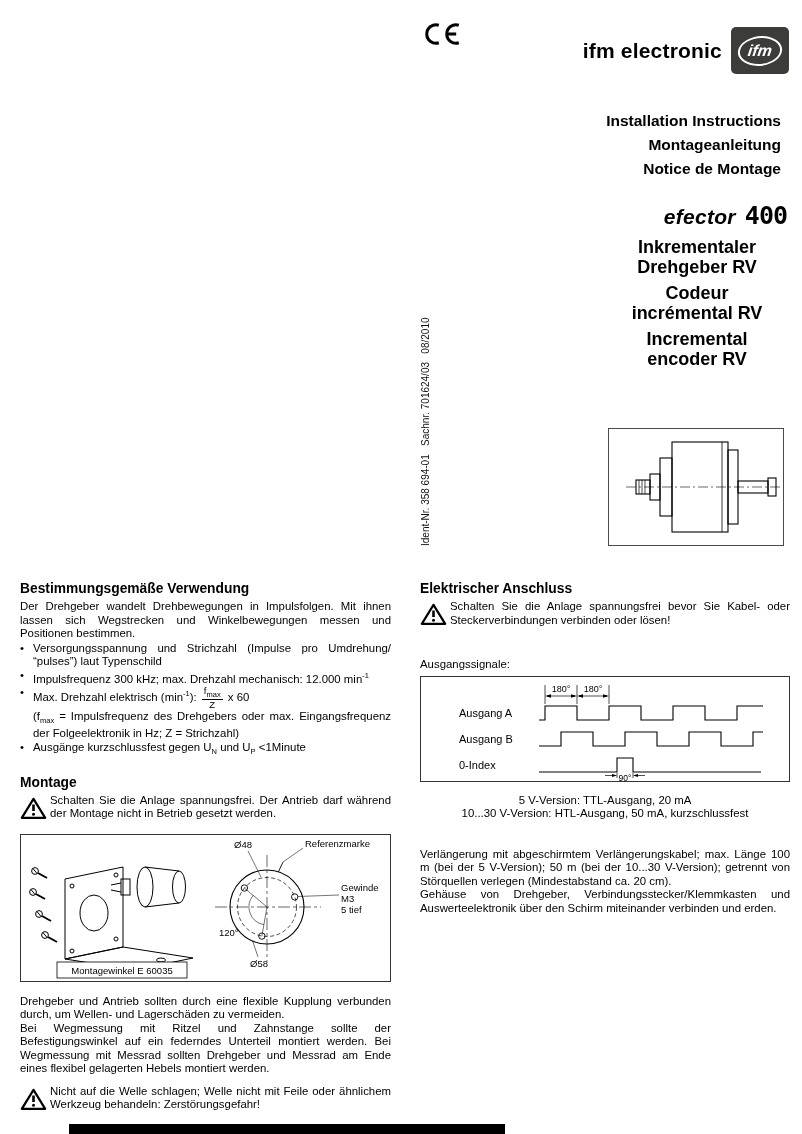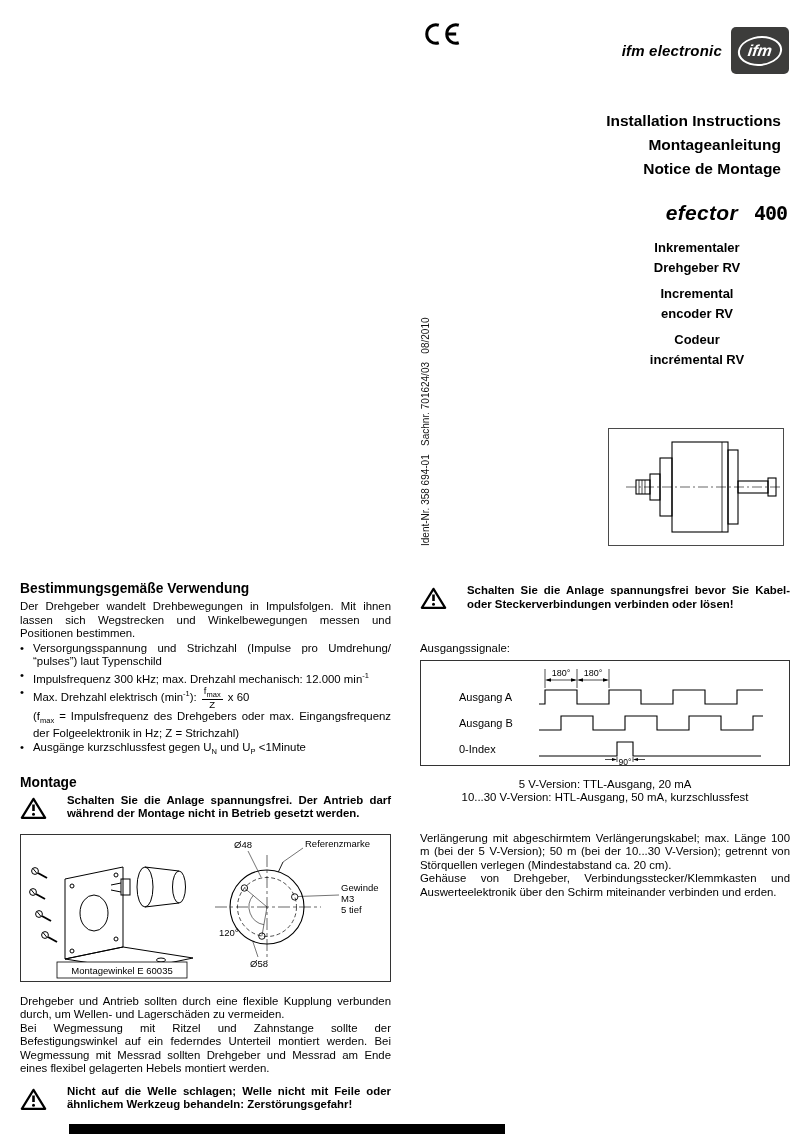--- a/index.html
+++ b/index.html
@@ -6,49 +6,49 @@
   html,body { margin:0; padding:0; background:#fff; }
   .page {
     position:relative; width:802px; height:1134px; background:#fff;
     font-family:"Liberation Sans", sans-serif; color:#000; overflow:hidden;
   }
   svg text { font-family:"Liberation Sans", sans-serif; }
 
   
   .ce { position:absolute; left:424px; top:22px; }
   .brand-row { position:absolute; top:27px; right:13px; display:flex; align-items:center; gap:9px; }
-  .brand-text { font-size:15px; font-weight:bold; letter-spacing:0.2px;font-style:italic; }
+  .brand-text { font-size:21px; font-weight:bold; letter-spacing:0.2px; }
   .ifm-logo { width:58px; height:47px; background:#3c3c3b; border-radius:5px; display:flex; align-items:center; justify-content:center; }
   .ifm-ellipse { width:44px; height:30px; border:2px solid #fff; border-radius:50%; display:flex; align-items:center; justify-content:center; transform:skewX(-8deg); }
   .ifm-text { color:#fff; font-style:italic; font-weight:bold; font-size:16px; line-height:1; }
   .doc-titles { position:absolute; top:109px; right:21px; text-align:right; }
   .doc-title { font-size:15.5px; font-weight:bold; line-height:24px; }
   .efector-logo { position:absolute; top:201px; right:15px; font-size:21px; font-weight:800; font-style:italic; letter-spacing:0.3px; }
-  .ef-series { font-family:"DejaVu Sans Mono", monospace; font-style:normal; font-weight:bold; margin-left:16px; letter-spacing:-1px; font-size:20px; }
+  .ef-series { font-family:"DejaVu Sans Mono", monospace; font-style:normal; font-weight:bold; margin-left:9px; letter-spacing:-1px; font-size:25px; }
   .product-titles { position:absolute; top:238px; left:612px; width:170px; text-align:center; }
   .pt-group { margin-bottom:7px; }
-  .pt-line { font-size:13px; font-weight:bold; line-height:19.5px; }
+  .pt-line { font-size:18px; font-weight:bold; line-height:19.5px; }
   .ident { position:absolute; left:420px; top:546px; transform:rotate(-90deg); transform-origin:0 0; font-size:10px; white-space:pre; color:#111; }
   .product-image { position:absolute; left:608px; top:428px; width:176px; height:118px; border:1px solid #4a4a4a; display:flex; align-items:center; justify-content:center; background:#fff; }
 
   
   .col { position:absolute; top:581px; }
   .col-left { left:20px; width:371px; }
   .col-right { left:420px; width:370px; }
   .sec-h { font-size:13.8px; font-weight:bold; margin:0 0 3px 0; line-height:16px; }
   .body-t { font-size:11.4px; line-height:13.5px; text-align:justify; margin:0; }
   .bullets { margin-top:1px; }
   .b-row { display:flex; }
   .b-dot { width:13px; flex:0 0 13px; font-size:11.4px; line-height:13.5px; }
   .b-text { flex:1; font-size:11.4px; line-height:13.5px; text-align:justify; }
   sup, sub { font-size:7.5px; }
   .frac { display:inline-block; vertical-align:-7px; text-align:center; font-size:9.5px; line-height:1.05; margin:0 2px; }
   .frac .num { display:block; border-bottom:1px solid #000; padding:0 2px; }
   .frac .den { display:block; }
-  .warn-row { display:flex; gap:20px; margin-top:3px;font-weight:bold; }
+  .warn-row { display:flex; gap:3px; margin-top:3px; }
   .warn-icon { flex:0 0 27px; padding-top:2px; }
   .fig-box { border:1px solid #333; background:#fff; overflow:hidden; }
   .fig-mount { width:371px; height:148px; margin-top:10px; }
   .fig-signals { width:370px; height:106px; margin-top:4px; }
   .mt-montage { margin-top:16px; }
   .mt-para { margin-top:13px; }
   .mt-warn2 { margin-top:9px; }
   .signals-label { margin-top:28px; }
   .version-line { text-align:center; }
   .mt-versions { margin-top:12px; }
@@ -85,26 +85,26 @@
   </div>
 
   <div class="efector-logo"><span class="ef-main">efector</span><span class="ef-series">400</span></div>
 
   <div class="product-titles">
     <div class="pt-group">
       <div class="pt-line">Inkrementaler</div>
       <div class="pt-line">Drehgeber RV</div>
     </div>
     <div class="pt-group">
+      <div class="pt-line">Codeur</div>
+      <div class="pt-line">incrémental RV</div>
+    </div>
+    <div class="pt-group">
       <div class="pt-line">Incremental</div>
       <div class="pt-line">encoder RV</div>
-    </div>
-    <div class="pt-group">
-      <div class="pt-line">Codeur</div>
-      <div class="pt-line">incrémental RV</div>
     </div>
   </div>
 
   <div class="ident">Ident-Nr. 358 694-01   Sachnr. 701624/03   08/2010</div>
 
   <div class="product-image">
     <svg width="172" height="114" viewBox="0 0 172 114">
       <line x1="16" y1="57" x2="170" y2="57" stroke="#000" stroke-width="0.6" stroke-dasharray="10 3 2 3"></line>
       <g stroke="#000" fill="none" stroke-width="1.1">
         <rect x="26" y="50" width="14" height="14"></rect>
@@ -242,20 +242,21 @@
           <path d="M13.5 2.8 L25.2 21.8 H1.8 Z" fill="none" stroke="#000" stroke-width="2.2" stroke-linejoin="round"></path>
           <line x1="13.5" y1="8.5" x2="13.5" y2="15" stroke="#000" stroke-width="2.6"></line>
           <circle cx="13.5" cy="18.2" r="1.5" fill="#000"></circle>
         </svg>
       </span>
       <div class="body-t">Nicht auf die Welle schlagen; Welle nicht mit Feile oder ähnlichem Werkzeug behandeln: Zerstörungsgefahr!</div>
     </div>
   </section>
 
   <section class="col col-right">
+    <h2 class="sec-h">Elektrischer Anschluss</h2>
 
     <div class="warn-row">
       <span class="warn-icon">
         <svg width="27" height="24" viewBox="0 0 27 24">
           <path d="M13.5 2.8 L25.2 21.8 H1.8 Z" fill="none" stroke="#000" stroke-width="2.2" stroke-linejoin="round"></path>
           <line x1="13.5" y1="8.5" x2="13.5" y2="15" stroke="#000" stroke-width="2.6"></line>
           <circle cx="13.5" cy="18.2" r="1.5" fill="#000"></circle>
         </svg>
       </span>
       <div class="body-t">Schalten Sie die Anlage spannungsfrei bevor Sie Kabel- oder Steckerverbindungen verbinden oder lösen!</div>

